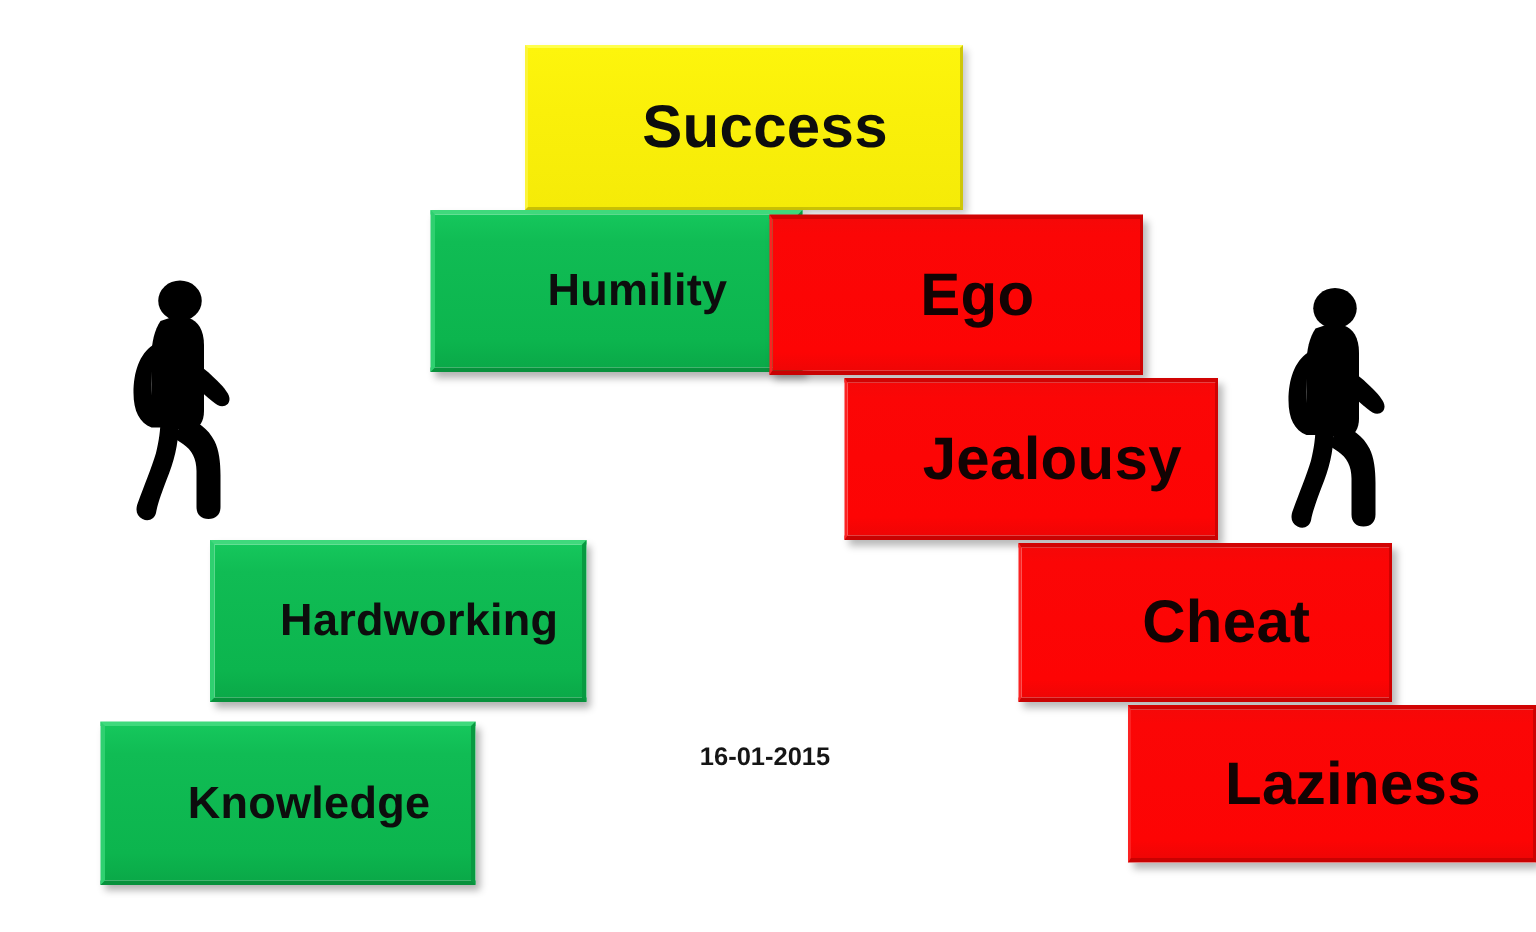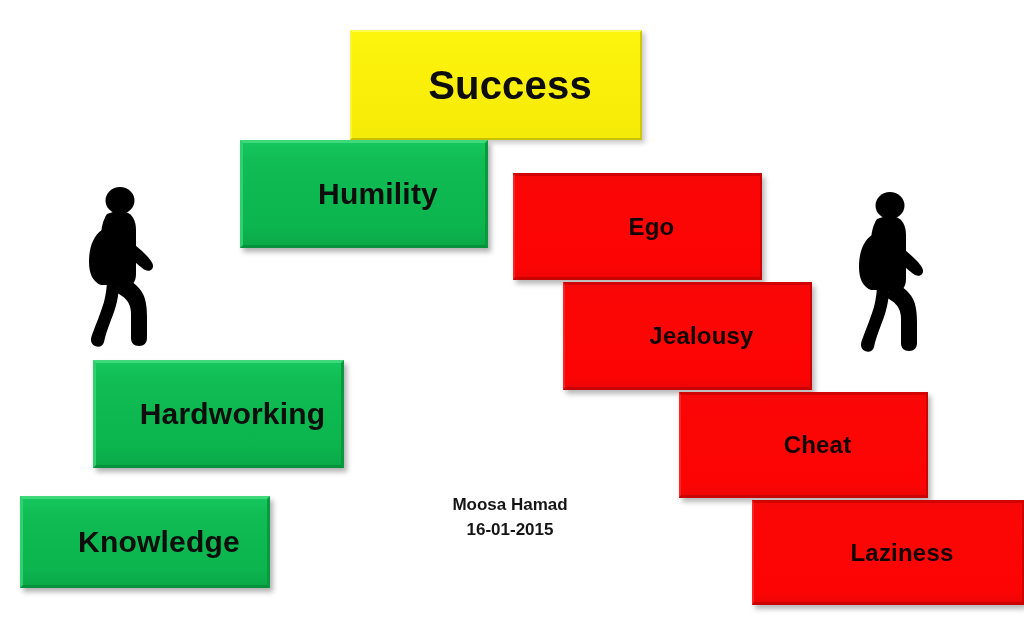--- a/index.html
+++ b/index.html
@@ -37,33 +37,33 @@
   
   .step.green {
     background:
       linear-gradient(180deg, #15c75c 0%, #10bc54 18%, #0cb54e 82%, #0aa948 100%);
     border-top: 3px solid #3fd97c;
     border-left: 3px solid #2fd070;
     border-right: 3px solid #089a41;
     border-bottom: 3px solid #07913c;
     box-shadow: 3px 4px 5px rgba(0,0,0,0.30);
     font-size: 30px;
+    margin-left: 47px;
   }
 
   
   .step.red {
     background: linear-gradient(180deg, #f50808 0%, #fb0606 10%, #fd0404 88%, #ef0505 100%);
     border-top: 3px solid #d10303;
     border-left: 2px solid #fb2222;
     border-right: 2px solid #cf0202;
     border-bottom: 3px solid #c90202;
     box-shadow: 3px 4px 5px rgba(0,0,0,0.28);
-    font-size: 24px;
+    font-size: 40px;
     color: #120303;
-    margin-top: 30px;
   }
 
   
   .step.yellow {
     background: linear-gradient(180deg, #fdf50c 0%, #faf00a 40%, #f5eb08 100%);
     border-top: 2px solid #ffff4d;
     border-left: 2px solid #fbf43a;
     border-right: 2px solid #cfc707;
     border-bottom: 2px solid #c9c106;
     box-shadow: 3px 3px 5px rgba(0,0,0,0.22);
@@ -105,21 +105,21 @@
 
   <div class="step green" style="left:240px; top:140px; width:248px; height:108px;">
     <span class="step-label">Humility</span>
   </div>
 
 
   <div class="step green" style="left:93px; top:360px; width:251px; height:108px;">
     <span class="step-label">Hardworking</span>
   </div>
 
-  <div class="step green" style="left:20px; top:496px; width:250px; height:92px;">
+  <div class="step green" style="left:20px; top:481px; width:250px; height:109px;">
     <span class="step-label">Knowledge</span>
   </div>
 
   <div class="step red" style="left:513px; top:143px; width:249px; height:107px;">
     <span class="step-label">Ego</span>
   </div>
 
   <div class="step red" style="left:563px; top:252px; width:249px; height:108px;">
     <span class="step-label">Jealousy</span>
   </div>
@@ -178,17 +178,16 @@
                  L48,128 C48,120 45,114 39,110 L33,106 Z"></path>
         <path d="M28,94 L36,98 C36,110 33,122 28,134
                  C25,142 22,150 21,156 C20,160 16,162 12,160
                  C8,158 7,154 9,149 C13,138 18,126 21,116
                  C23,108 24,100 24,94 Z"></path>
       </g>
     </svg>
   </div>
 
   <div class="credit" style="left:400px; top:493px; width:220px;">
-    <div>Moosa Hamad</div>
     <div>16-01-2015</div>
   </div>
 
 </div>
 
 </body></html>

